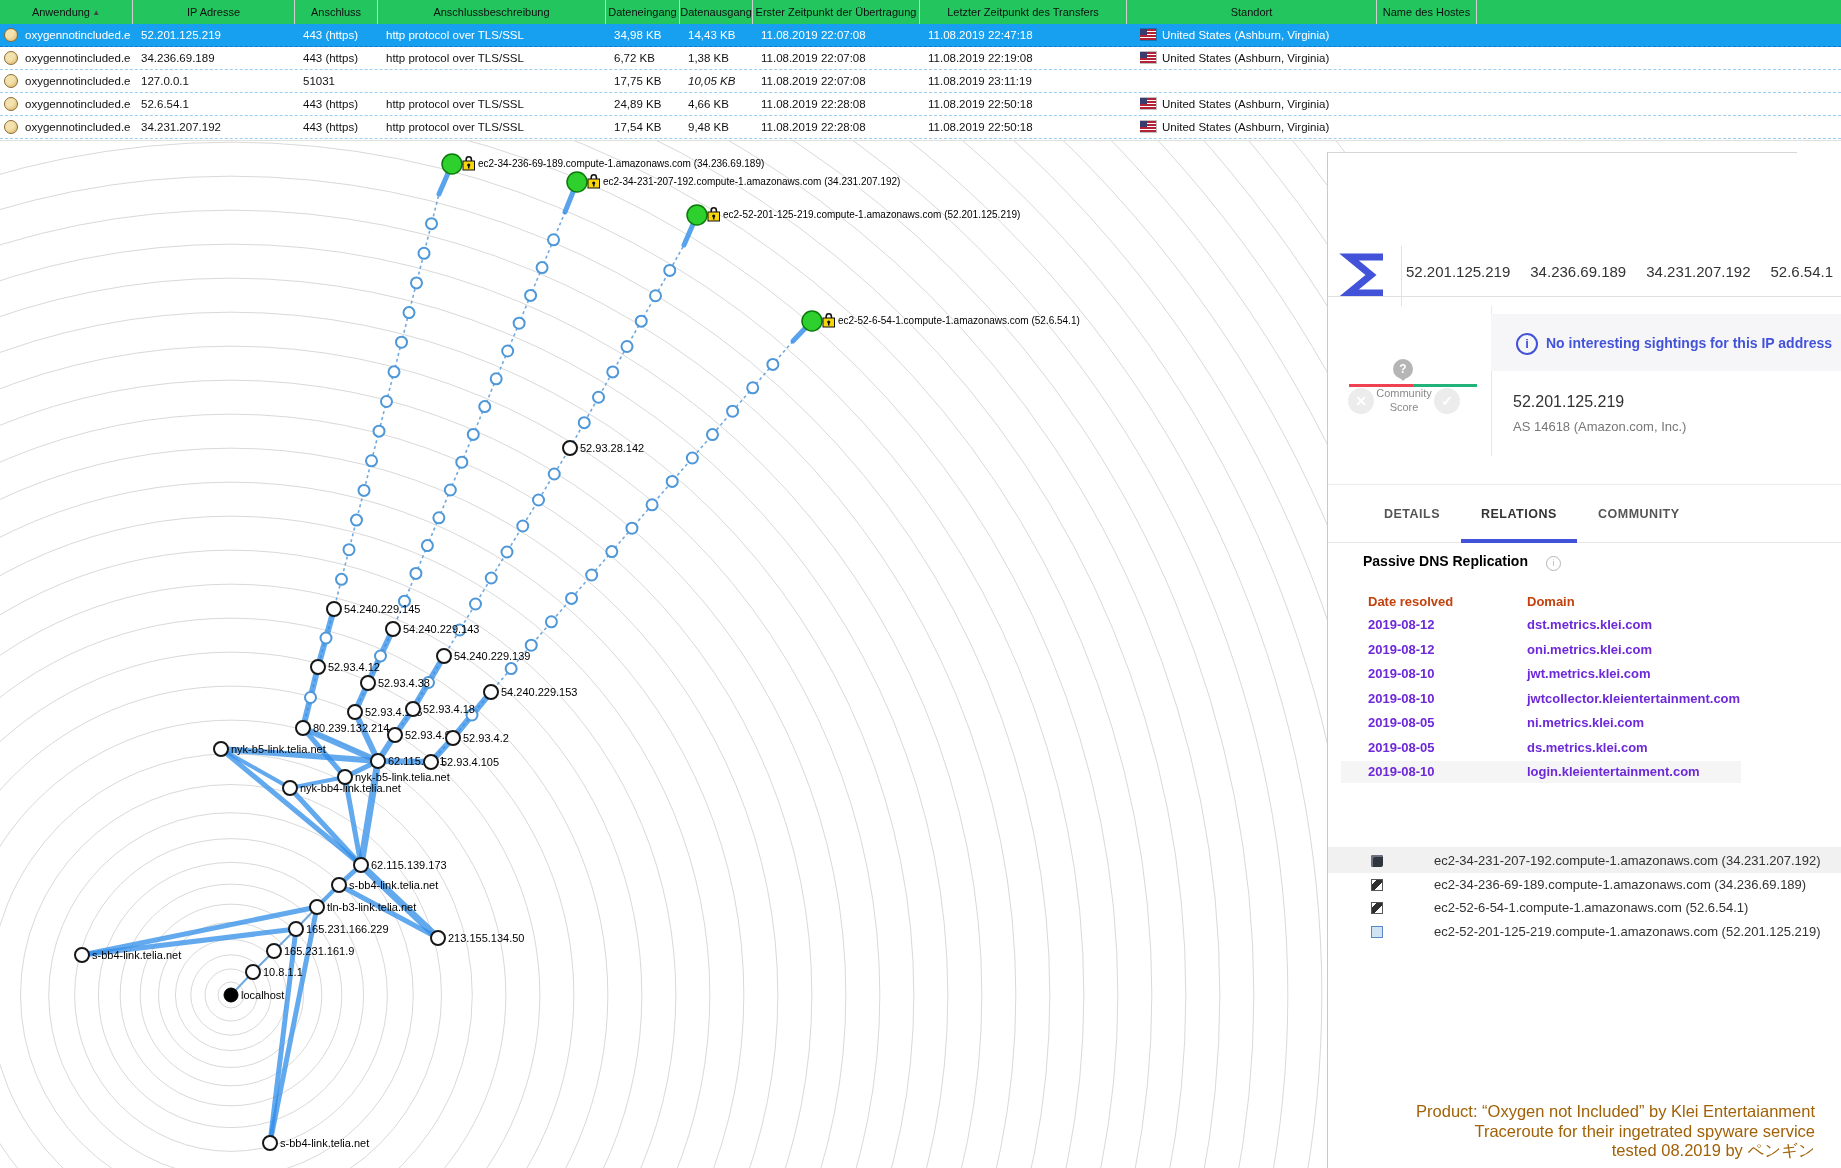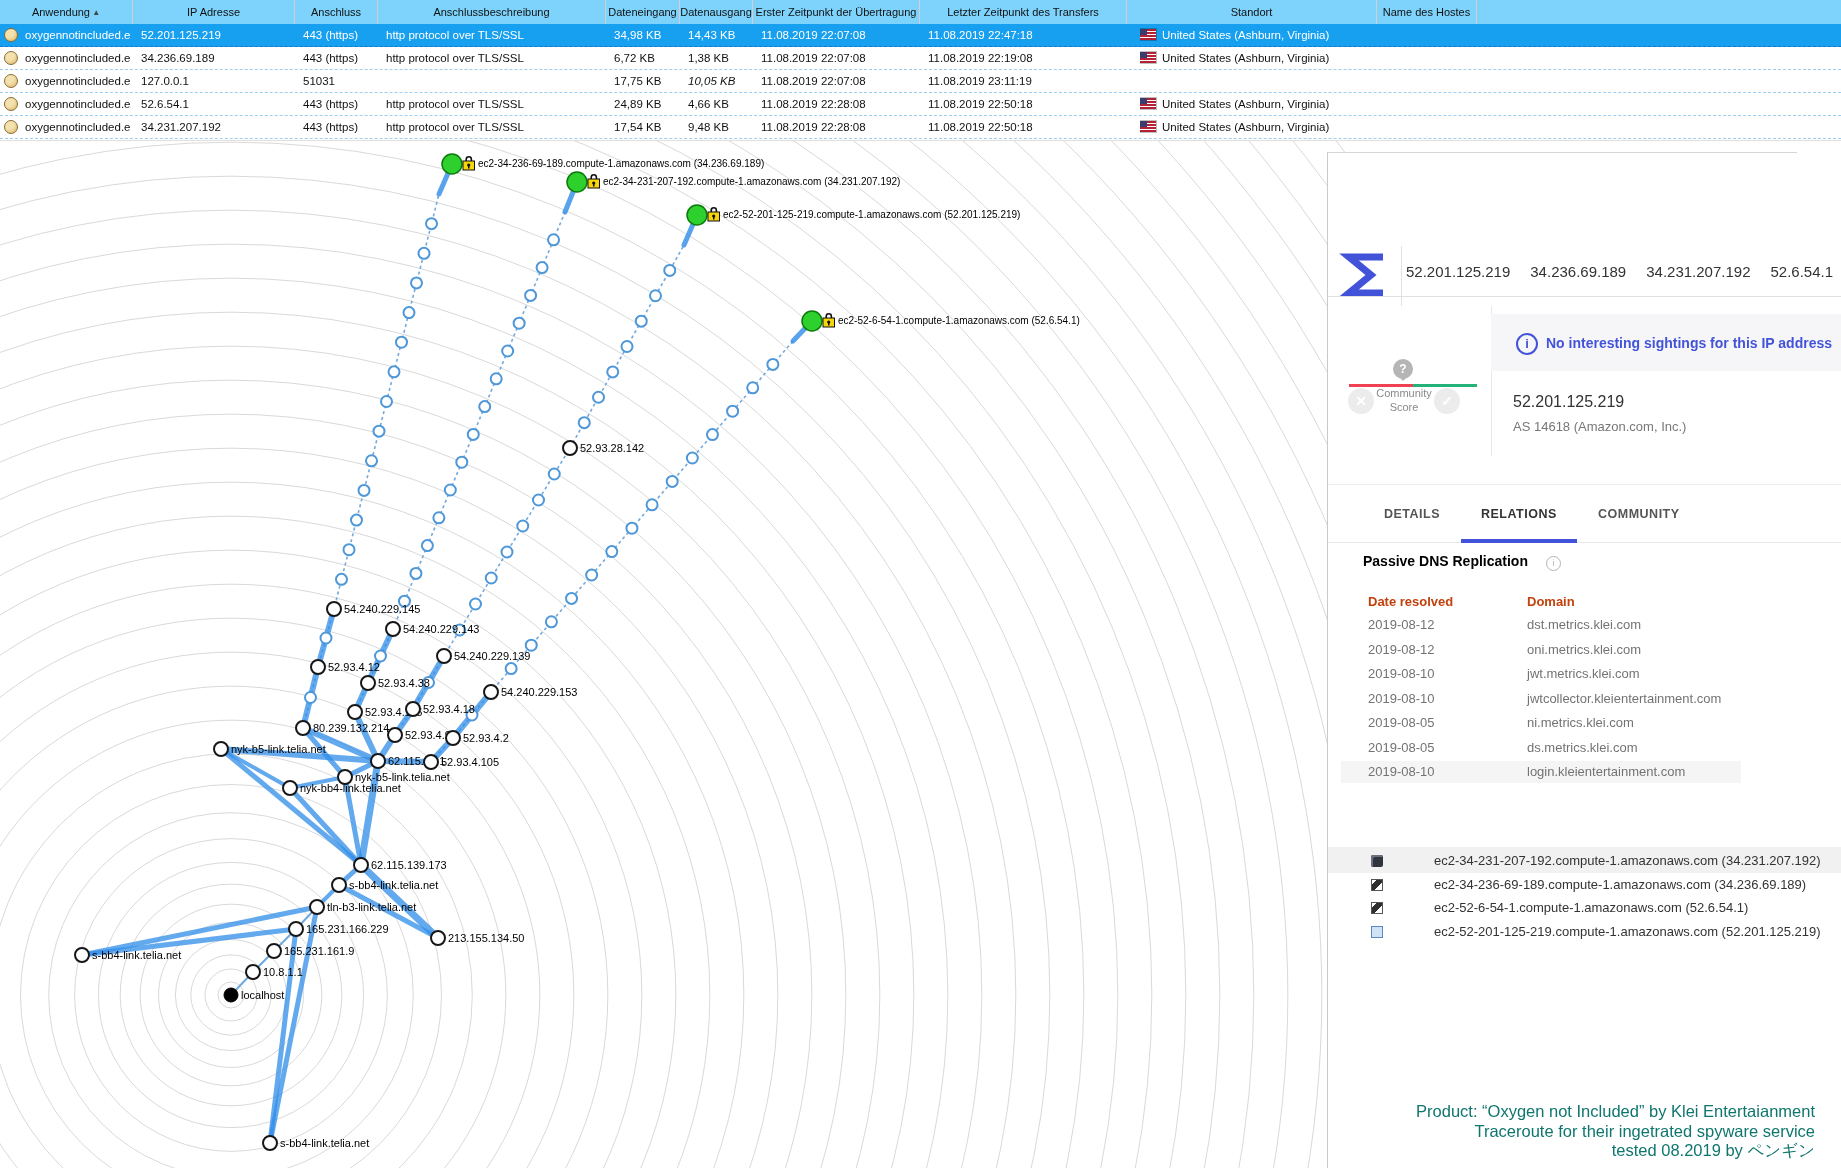--- a/index.html
+++ b/index.html
@@ -3,21 +3,21 @@
 <meta charset="utf-8">
 <style>
   html,body{margin:0;padding:0;}
   body{width:1841px;height:1168px;position:relative;overflow:hidden;background:#fff;
        font-family:"Liberation Sans", sans-serif;color:#111;}
   
   #graph-svg{position:absolute;left:0;top:0;z-index:1;}
   
   .conn-table{position:absolute;left:0;top:0;width:1841px;height:140px;background:#fff;z-index:3;
               border-bottom:1px solid #e0e0e0;}
-  .thead{position:absolute;left:0;top:0;width:1841px;height:24px;background:#7dd3fc;border-bottom:1px solid #b9b9b9;}
+  .thead{position:absolute;left:0;top:0;width:1841px;height:24px;background:#22c55e;border-bottom:1px solid #b9b9b9;}
   .hcell{position:absolute;top:0;height:24px;line-height:24px;text-align:center;font-size:11px;color:#111;
          border-right:1px solid #cfcfcf;box-sizing:border-box;white-space:nowrap;overflow:hidden;}
   .sort-arrow{font-size:8px;vertical-align:1px;color:#444;}
   .trow{position:absolute;left:0;width:1841px;height:23px;border-bottom:1px dashed #9ecdf0;box-sizing:border-box;
         font-size:11.5px;}
   .trow .cell{position:absolute;top:0;height:23px;line-height:22px;white-space:nowrap;overflow:hidden;}
   .trow.selected{background:var(--sel,#18a0f0);color:#fff;border-bottom:1px dashed #1478c8;}
   .trow.selected .cell{color:#fff;}
   .appicon{display:inline-block;width:14px;height:14px;border-radius:50%;vertical-align:-3px;margin-right:7px;
            background:radial-gradient(circle at 35% 30%, #f4e2ae 0 40%, #dcb86a 90%);border:1px solid #8a6b33;box-sizing:border-box;}
@@ -60,34 +60,34 @@
   .tab{position:absolute;top:14px;height:44px;font-size:12.5px;font-weight:bold;color:#555;letter-spacing:.5px;
        padding:0 20px;line-height:30px;box-sizing:border-box;}
   .tab.active{color:#333;border-bottom:4px solid var(--accent,#4353d9);}
   
   .pdns-title{left:35px;top:400px;font-size:14px;font-weight:bold;color:#000000;}
   .pdns-info{left:218px;top:403px;width:13px;height:13px;border:1px solid #b5b5b5;border-radius:50%;color:#b5b5b5;
              font-size:9px;text-align:center;line-height:13px;font-style:normal;}
   .dns-header{left:0;top:441px;width:514px;height:20px;font-size:13px;font-weight:bold;color:#c2410c;}
   .dns-date-col{position:absolute;left:40px;}
   .dns-domain-col{position:absolute;left:199px;}
-  .dns-row{position:absolute;left:13px;width:400px;height:22px;font-size:13px;color:#737373;line-height:22px;}
+  .dns-row{position:absolute;left:13px;width:400px;height:22px;font-size:13px;color:#6d28d9;line-height:22px;font-weight:bold;}
   .dns-row.hl{background:#f5f5f5;}
   .dns-date{position:absolute;left:27px;}
   .dns-domain{position:absolute;left:186px;}
   .list-divider{left:0;top:694px;width:514px;height:2px;background:#f0f0f0;}
   .host-row{position:absolute;left:0;width:514px;height:24px;font-size:13px;color:#333;line-height:24px;}
   .host-row.hl{background:#f1f1f1;}
   .host-icon{position:absolute;left:43px;top:6px;width:12px;height:12px;}
   .host-icon.thumbnail-icon{background:#30343c;border-radius:2px;box-shadow:inset 2px 2px 0 #6a7180;}
   .host-icon.logo-icon{background:linear-gradient(135deg,#fff 20%,#2e2e2e 21% 60%,#fff 61%);border:1px solid #555;box-sizing:border-box;}
   .host-icon.screenshot-icon{background:#cfe3f5;border:1px solid #5b87c5;box-sizing:border-box;}
   .host-label{position:absolute;left:106px;}
   
-  .caption{position:absolute;right:26px;top:1102px;text-align:right;font-size:16.5px;line-height:19.5px;color:#0f766e;z-index:4;}
+  .caption{position:absolute;right:26px;top:1102px;text-align:right;font-size:16.5px;line-height:19.5px;color:#a16207;z-index:4;}
 </style>
 </head>
 <body>
 
 <svg id="graph-svg" width="1841" height="1168" viewBox="0 0 1841 1168">
     <circle cx="231" cy="995" r="13" fill="none" stroke="#d9d9d9" stroke-width="1"></circle>
     <circle cx="231" cy="995" r="26" fill="none" stroke="#d9d9d9" stroke-width="1"></circle>
     <circle cx="231" cy="995" r="40.17" fill="none" stroke="#d9d9d9" stroke-width="1"></circle>
     <circle cx="231" cy="995" r="55.615300000000005" fill="none" stroke="#d9d9d9" stroke-width="1"></circle>
     <circle cx="231" cy="995" r="72.45067700000001" fill="none" stroke="#d9d9d9" stroke-width="1"></circle>

